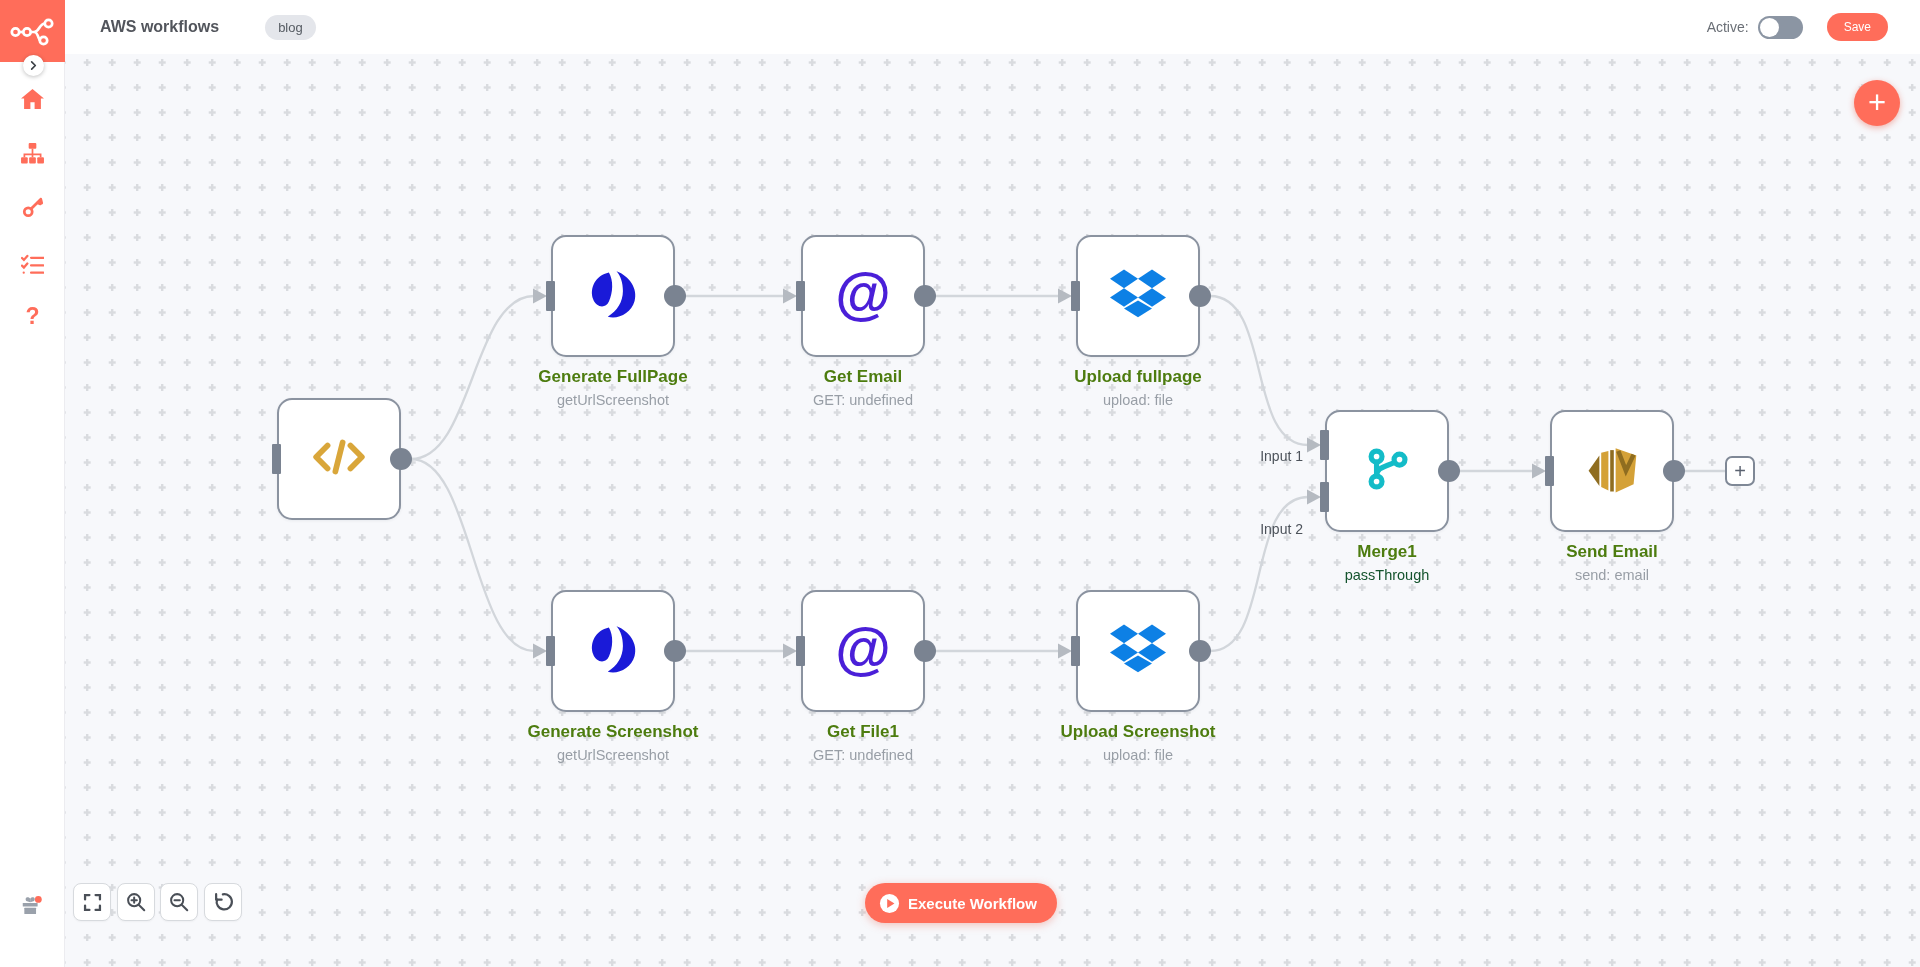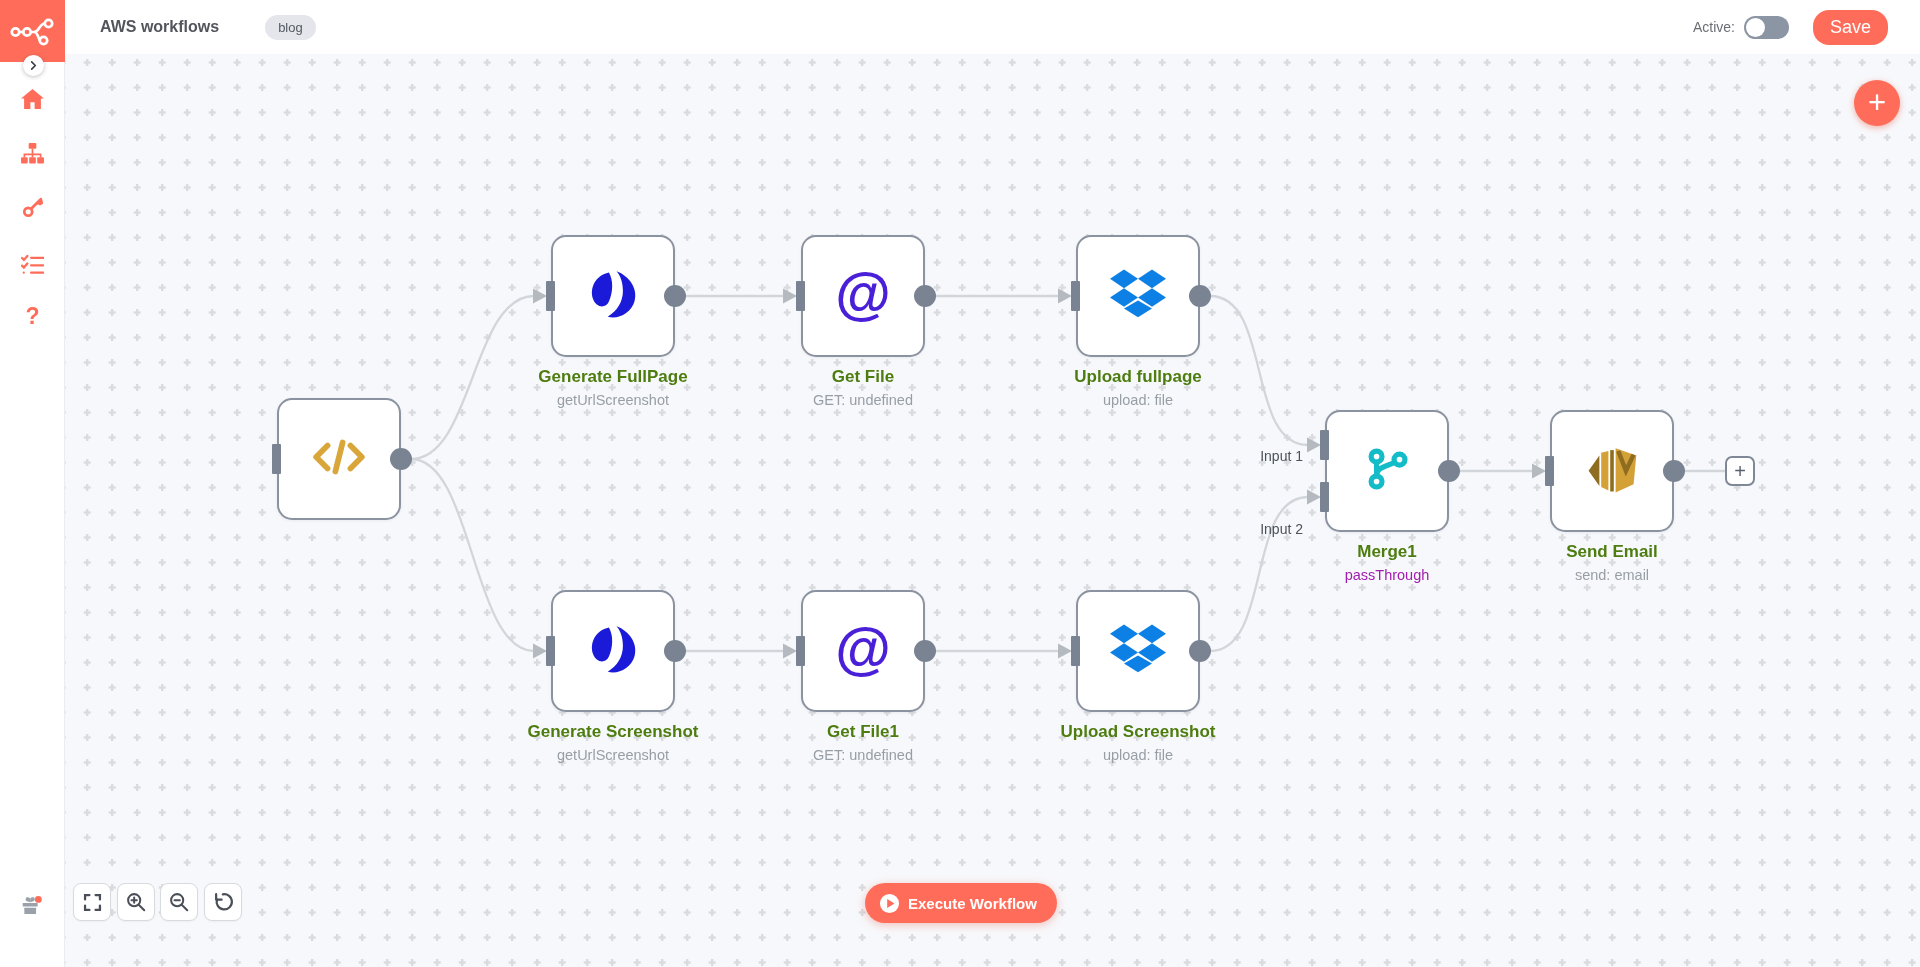--- a/index.html
+++ b/index.html
@@ -49,21 +49,21 @@
   #wf-title { font-size:16px; font-weight:700; color:#52555c; }
   #wf-badge { margin-left:46px; background:#e4e6eb; color:#555b62; font-size:13px;
     padding:5px 13px; border-radius:13px; cursor:pointer; }
   #header-right { margin-left:auto; display:flex; align-items:center; }
   #active-label { font-size:14px; color:#6a6f76; margin-right:9px; }
   #active-toggle { width:45px; height:23px; border-radius:12px; background:#8b95a3;
     position:relative; cursor:pointer; }
   #active-toggle .knob { position:absolute; left:2px; top:2px; width:19px; height:19px;
     border-radius:50%; background:#fff; }
   #save-btn { margin-left:24px; background:#ff6d5a; color:#fff; border:none;
-    font-size:18px; font-family:inherit; padding:7px 17px; border-radius:16px; cursor:pointer; }
+    font-size:12px; font-family:inherit; padding:7px 17px; border-radius:16px; cursor:pointer; }
 
   
   #add-node-btn { position:absolute; left:1854px; top:80px; width:46px; height:46px;
     border-radius:50%; background:#ff6d5a; color:#fff; z-index:4; border:none; cursor:pointer;
     font-size:31px; line-height:42px; text-align:center; font-family:inherit;
     box-shadow:0 2px 6px rgba(233,90,70,.45); }
   #execute-btn { position:absolute; left:865px; top:883px; height:40px; z-index:3;
     background:#ff6d5a; color:#fff; border:none; border-radius:20px; cursor:pointer;
     display:flex; align-items:center; padding:0 20px 0 14px; font-family:inherit;
     box-shadow:0 2px 8px rgba(233,90,70,.35); }
@@ -133,21 +133,21 @@
         <div class="node-sub node-name" style="top: 154px; font-weight: 400; font-size: 14.5px; color: rgb(152, 158, 166);">getUrlScreenshot</div>
       </div>
       <div class="node" style="left: 801px; top: 235px;">
         <div class="node-box">
       <span>
             <div class="at-glyph">@</div>
           </span>
         </div>
         <span class="input-handle" style="top:46px"></span>
         <span class="output-dot" style="top:50px"></span>
-        <div class="node-name">Get File</div>
+        <div class="node-name">Get Email</div>
         <div class="node-name" style="top:auto;position:absolute;margin-top:0;"></div>
         <div class="node-sub node-name" style="top: 154px; font-weight: 400; font-size: 14.5px; color: rgb(152, 158, 166);">GET: undefined</div>
       </div>
       <div class="node" style="left: 1076px; top: 235px;">
         <div class="node-box">
       <span><svg width="56" height="50" viewBox="0 0 48 42" fill="#0d80e5">
               <polygon points="12,0 24,8 12,16 0,8"></polygon>
               <polygon points="36,0 48,8 36,16 24,8"></polygon>
               <polygon points="12,16 24,24 12,32 0,24"></polygon>
               <polygon points="36,16 48,24 36,32 24,24"></polygon>
@@ -209,21 +209,21 @@
               <circle cx="35" cy="14" r="5.2"></circle>
               <path d="M13 16.5 v13"></path>
               <path d="M13 29.5 C13 21.5 21 21 29.5 17"></path>
             </svg></span>
         </div>
         <span class="input-handle" style="top:20px"></span>
         <span class="input-handle" style="top:72px"></span>
         <span class="output-dot" style="top:50px"></span>
         <div class="node-name">Merge1</div>
         <div class="node-name" style="top:auto;position:absolute;margin-top:0;"></div>
-        <div class="node-sub node-name" style="top: 154px; font-weight: 400; font-size: 14.5px; color: #a21caf;">passThrough</div>
+        <div class="node-sub node-name" style="top: 154px; font-weight: 400; font-size: 14.5px; color: #14532d;">passThrough</div>
       </div>
       <div class="input-port-label" style="left: 1233px; top: 448px;">Input 1</div>
       <div class="input-port-label" style="left: 1233px; top: 489px; margin-top: 32px;">Input 2</div>
       <div class="node" style="left: 1550px; top: 410px;">
         <div class="node-box">
       <span><svg width="54" height="54" viewBox="0 0 60 60">
               <polygon points="4,32 16,15 16,49" fill="#8f6d20"></polygon>
               <polygon points="18,12 26,10 26,54 18,50" fill="#d4a137"></polygon>
               <polygon points="28,9 32,9 32,55 28,55" fill="#8f6d20"></polygon>
               <polygon points="34,7 57,15 54,47 34,56" fill="#d4a137"></polygon>

